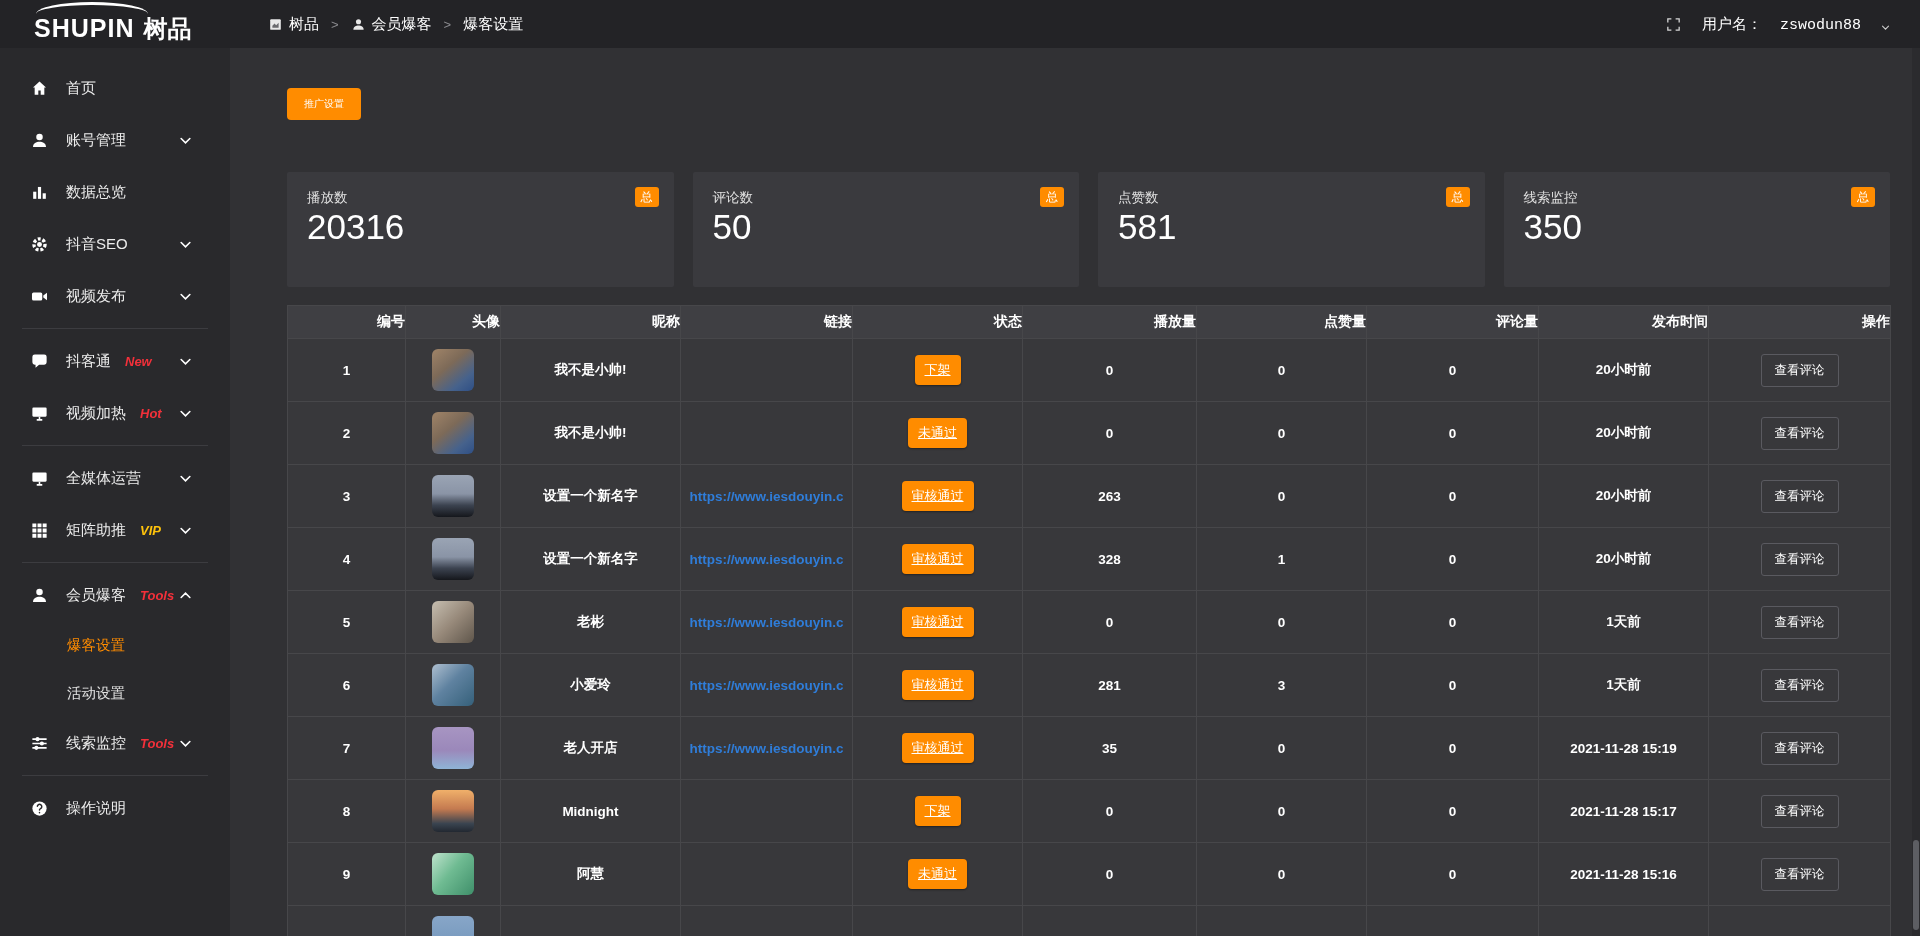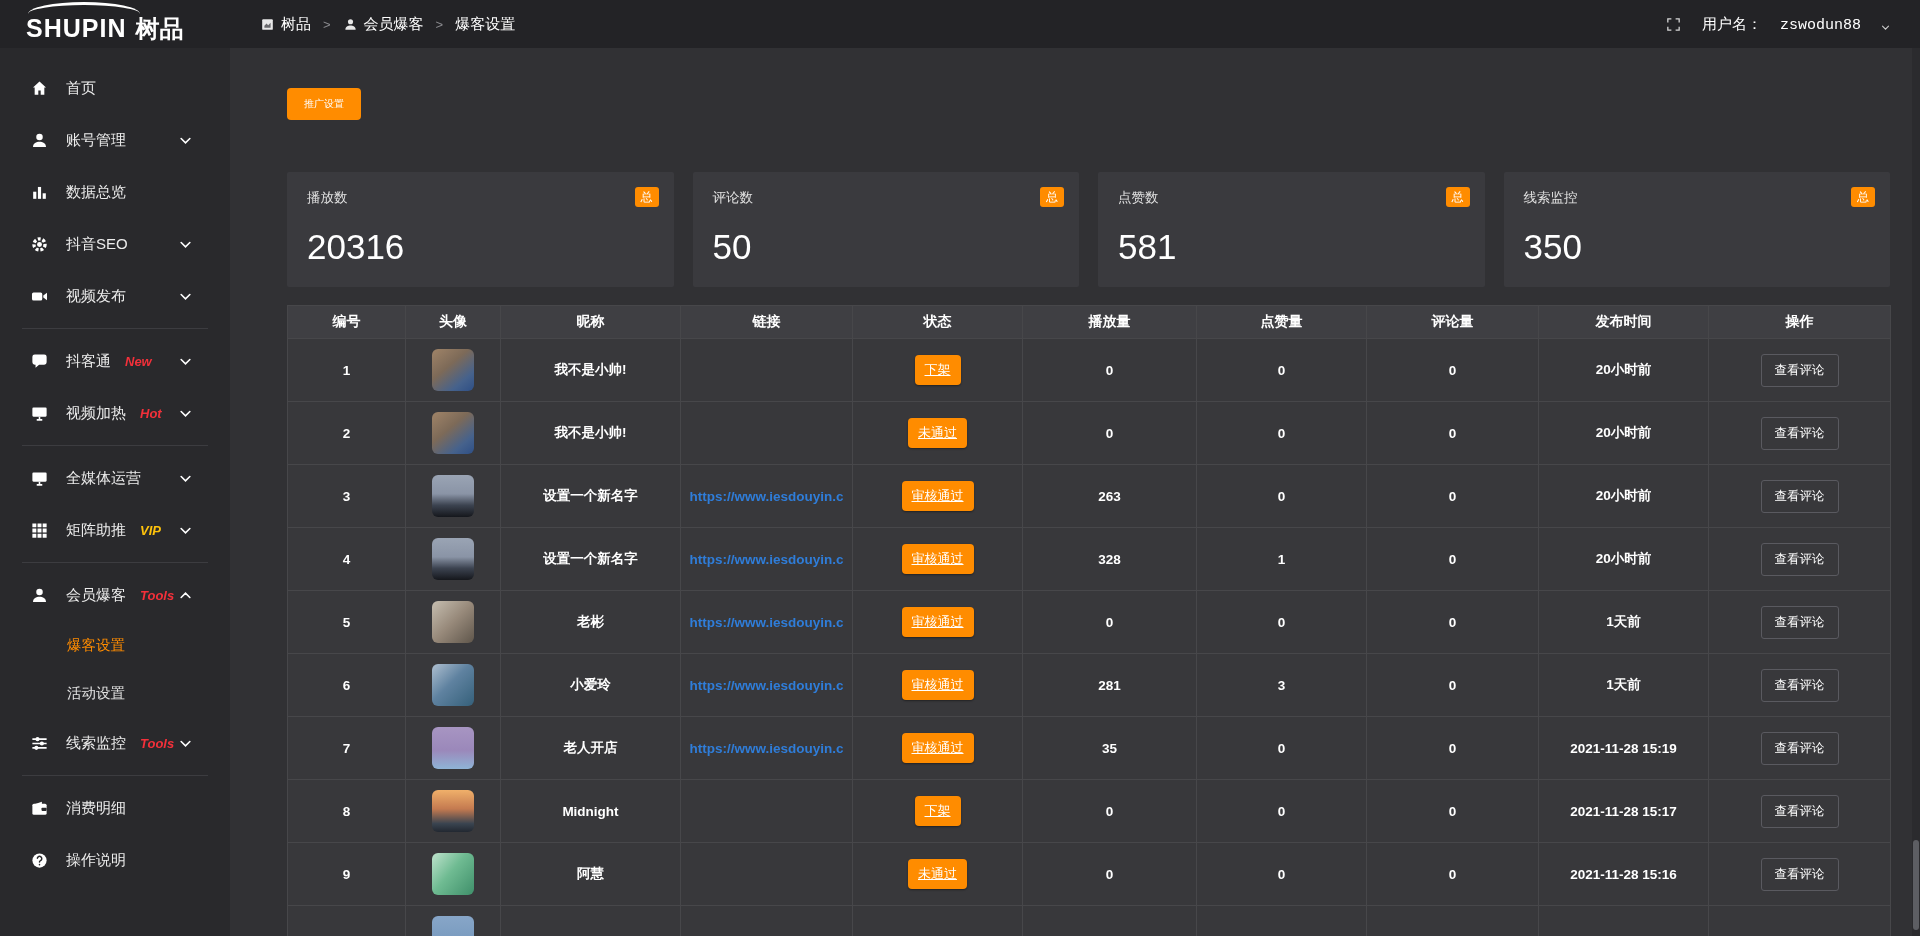--- a/index.html
+++ b/index.html
@@ -9,21 +9,21 @@
   }
   *{margin:0;padding:0;box-sizing:border-box;}
   html,body{width:1920px;height:936px;overflow:hidden;background:var(--content);
     font-family:"Liberation Sans","DejaVu Sans",sans-serif;color:#fff;}
   .icn{display:inline-flex;align-items:center;justify-content:center;}
   .icn svg{width:100%;height:100%;}
 
   
   .topbar{position:fixed;top:0;left:0;right:0;height:48px;background:var(--topbar);
     display:flex;align-items:center;z-index:10;}
-  .logo{width:230px;padding-left:26px;display:flex;align-items:center;flex-shrink:0;}
+  .logo{width:230px;padding-left:26px;display:flex;align-items:center;flex-shrink:0;margin-left:8px;}
   .logo-mark{position:relative;display:flex;align-items:baseline;gap:9px;padding-top:9px;}
   .logo-arc{position:absolute;top:-2px;left:2px;width:112px;height:12px;
     border-top:3px solid #fff;border-radius:50% 50% 0 0/100% 100% 0 0;}
   .logo-en{font-size:25px;font-weight:bold;letter-spacing:1px;}
   .logo-cn{font-size:24px;font-weight:bold;}
   .breadcrumb{display:flex;align-items:center;gap:12px;margin-left:30px;font-size:15px;}
   .crumb{display:flex;align-items:center;gap:6px;cursor:pointer;}
   .crumb .icn{width:15px;height:15px;color:#e8e8e8;}
   .crumb-sep{color:#8a8a8e;font-size:13px;}
   .topbar-right{margin-left:auto;display:flex;align-items:center;gap:20px;
@@ -51,29 +51,29 @@
 
   
   .content{margin-left:230px;margin-top:48px;padding:40px 30px 0 57px;
     width:1690px;}
   .promo-btn{background:var(--accent);color:#fff;border:none;border-radius:4px;
     padding:9px 17px;font-size:10px;cursor:pointer;font-family:inherit;}
   .stats-row{display:flex;gap:19px;margin-top:52px;}
   .stat-card{flex:1;background:var(--card);border-radius:2px;height:115px;
     padding:17px 20px;position:relative;}
   .stat-label{font-size:13.5px;color:#e0e0e0;}
-  .stat-value{font-size:35px;margin-top:20px;color:#fff;}
+  .stat-value{font-size:35px;margin-top:0;color:#fff;}
   .stat-badge{position:absolute;top:15px;right:15px;background:var(--accent);
     color:#fff;font-size:12px;padding:4px 6px;border-radius:3px;line-height:1;}
 
   
   .table-wrap{margin-top:18px;}
   table{width:100%;border-collapse:collapse;table-layout:fixed;background:var(--row);}
   th{background:var(--thead);height:33px;font-size:14px;font-weight:bold;
-    border:1px solid var(--border);}
+    border:1px solid var(--border);text-align:right;}
   td{height:63px;text-align:center;vertical-align:middle;font-size:13.5px;
     font-weight:600;border:1px solid var(--border);overflow:hidden;white-space:nowrap;}
   .avatar{width:42px;height:42px;border-radius:6px;margin:0 auto;}
   .link{color:var(--link);font-weight:600;cursor:pointer;text-decoration:none;}
   .status-badge{display:inline-block;background:var(--accent);color:#fff;
     font-size:13px;font-weight:400;padding:6px 10px;border-radius:4px;cursor:pointer;
     box-shadow:0 1px 2px rgba(0,0,0,.4);text-decoration:underline;}
   .action-btn{background:transparent;border:1px solid #5a5a60;color:#fff;
     font-size:12.5px;padding:7px 13px;border-radius:3px;cursor:pointer;font-family:inherit;}
 
@@ -288,30 +288,20 @@
       <span class="icn chev ">
         <svg viewBox="0 0 24 24" fill="currentColor" aria-hidden="true">
           <path d="M6.5 9.5 12 15l5.5-5.5" fill="none" stroke="currentColor" stroke-width="2" stroke-linecap="round"></path>
         </svg>
       </span>
     </div>
     <div class="sb-divider"></div>
     <div class="sb-item">
     <span class="icn">
         <svg viewBox="0 0 24 24" fill="currentColor" aria-hidden="true">
-          <path d="M5.5 6.5 15 3.6v2.9z"></path>
-          <rect x="3" y="6" width="18" height="14" rx="2"></rect>
-          <rect x="14.5" y="11" width="6.5" height="4" rx="1" fill="#29292c"></rect>
-        </svg>
-      </span>
-    <span class="sb-label">消费明细</span>
-    </div>
-    <div class="sb-item">
-    <span class="icn">
-        <svg viewBox="0 0 24 24" fill="currentColor" aria-hidden="true">
           <circle cx="12" cy="12" r="9"></circle>
           <path d="M9.3 9.1a2.8 2.8 0 1 1 3.9 3c-.8.4-1.2 1-1.2 1.9M12 17v.3" fill="none" stroke="#29292c" stroke-width="1.9" stroke-linecap="round"></path>
         </svg>
       </span>
     <span class="sb-label">操作说明</span>
     </div>
   </aside>
 
 <main class="content">
   <button class="promo-btn">推广设置</button>

